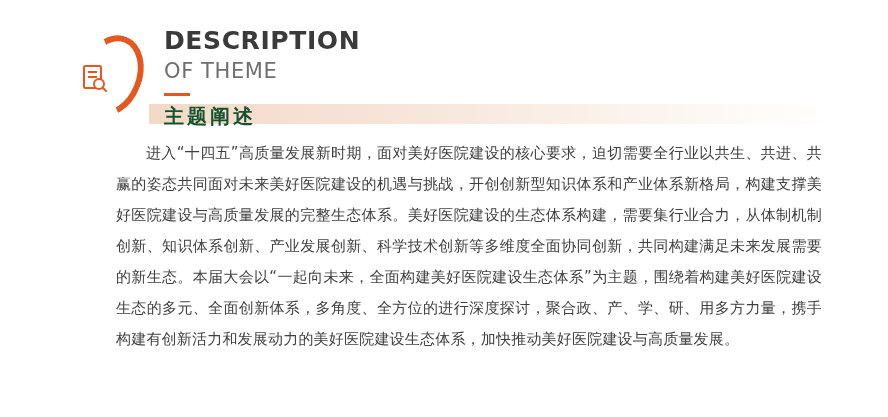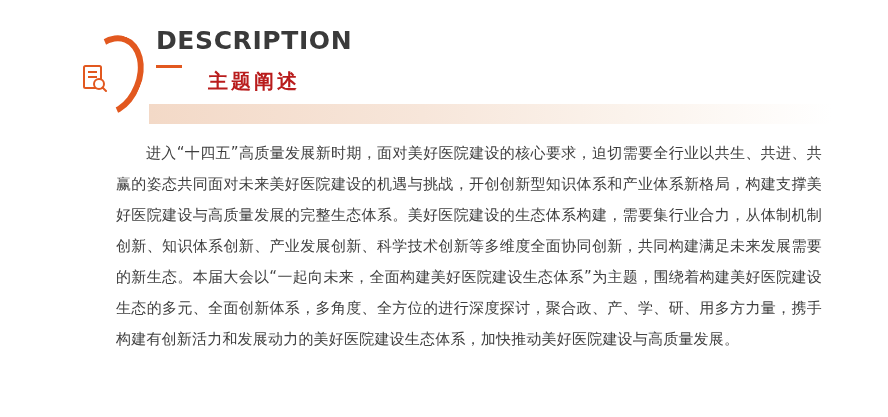--- a/index.html
+++ b/index.html
@@ -57,23 +57,22 @@
     width: 26px;
     height: 28px;
   }
   .emblem .doc-icon svg {
     display: block;
   }
 
   
   .titles {
     position: absolute;
-    left: 84px;
+    left: 92px;
     top: 0px;
-    text-align: center;
   }
   .title-main {
     font-family: "DejaVu Sans", sans-serif;
     font-weight: bold;
     font-size: 25px;
     letter-spacing: 0.6px;
     color: #3a3a3a;
     line-height: 30px;
     margin: 0;
   }
@@ -86,25 +85,26 @@
     line-height: 26px;
     margin: 2px 0 0 0;
   }
   .title-rule {
     margin-top: 9px;
     width: 26px;
     height: 3px;
     background: #e2581f;
   }
   .title-cn {
+    margin-top: 7px;
     font-family: "DejaVu Sans", "Liberation Sans", sans-serif;
     font-weight: bold;
     font-size: 20px;
     letter-spacing: 3px;
-    color: #b91c1c;
+    color: #14532d;
     line-height: 26px;
   }
 
   
   .grad-bar {
     position: absolute;
     left: 149px;
     top: 104px;
     width: 683px;
     height: 20px;
@@ -149,20 +149,21 @@
           <line x1="6" y1="8" x2="15" y2="8" stroke="#e2581f" stroke-width="2"></line>
           <line x1="6" y1="13" x2="15" y2="13" stroke="#e2581f" stroke-width="2"></line>
           <circle cx="17" cy="20" r="5" fill="#ffffff" stroke="#e2581f" stroke-width="2"></circle>
           <line x1="20.5" y1="23.5" x2="24" y2="27" stroke="#e2581f" stroke-width="2" stroke-linecap="round"></line>
         </svg>
       </div>
     </div>
 
     <div class="titles">
       <div class="title-main">DESCRIPTION</div>
+      <div class="title-sub">OF THEME</div>
       <div class="title-rule"></div>
       <div class="title-cn">主题阐述</div>
     </div>
 
   </div>
 
   <div class="body-copy">
     <p>进入“十四五”高质量发展新时期，面对美好医院建设的核心要求，迫切需要全行业以共生、共进、共赢的姿态共同面对未来美好医院建设的机遇与挑战，开创创新型知识体系和产业体系新格局，构建支撑美好医院建设与高质量发展的完整生态体系。美好医院建设的生态体系构建，需要集行业合力，从体制机制创新、知识体系创新、产业发展创新、科学技术创新等多维度全面协同创新，共同构建满足未来发展需要的新生态。本届大会以“一起向未来，全面构建美好医院建设生态体系”为主题，围绕着构建美好医院建设生态的多元、全面创新体系，多角度、全方位的进行深度探讨，聚合政、产、学、研、用多方力量，携手构建有创新活力和发展动力的美好医院建设生态体系，加快推动美好医院建设与高质量发展。</p>
   </div>
 

